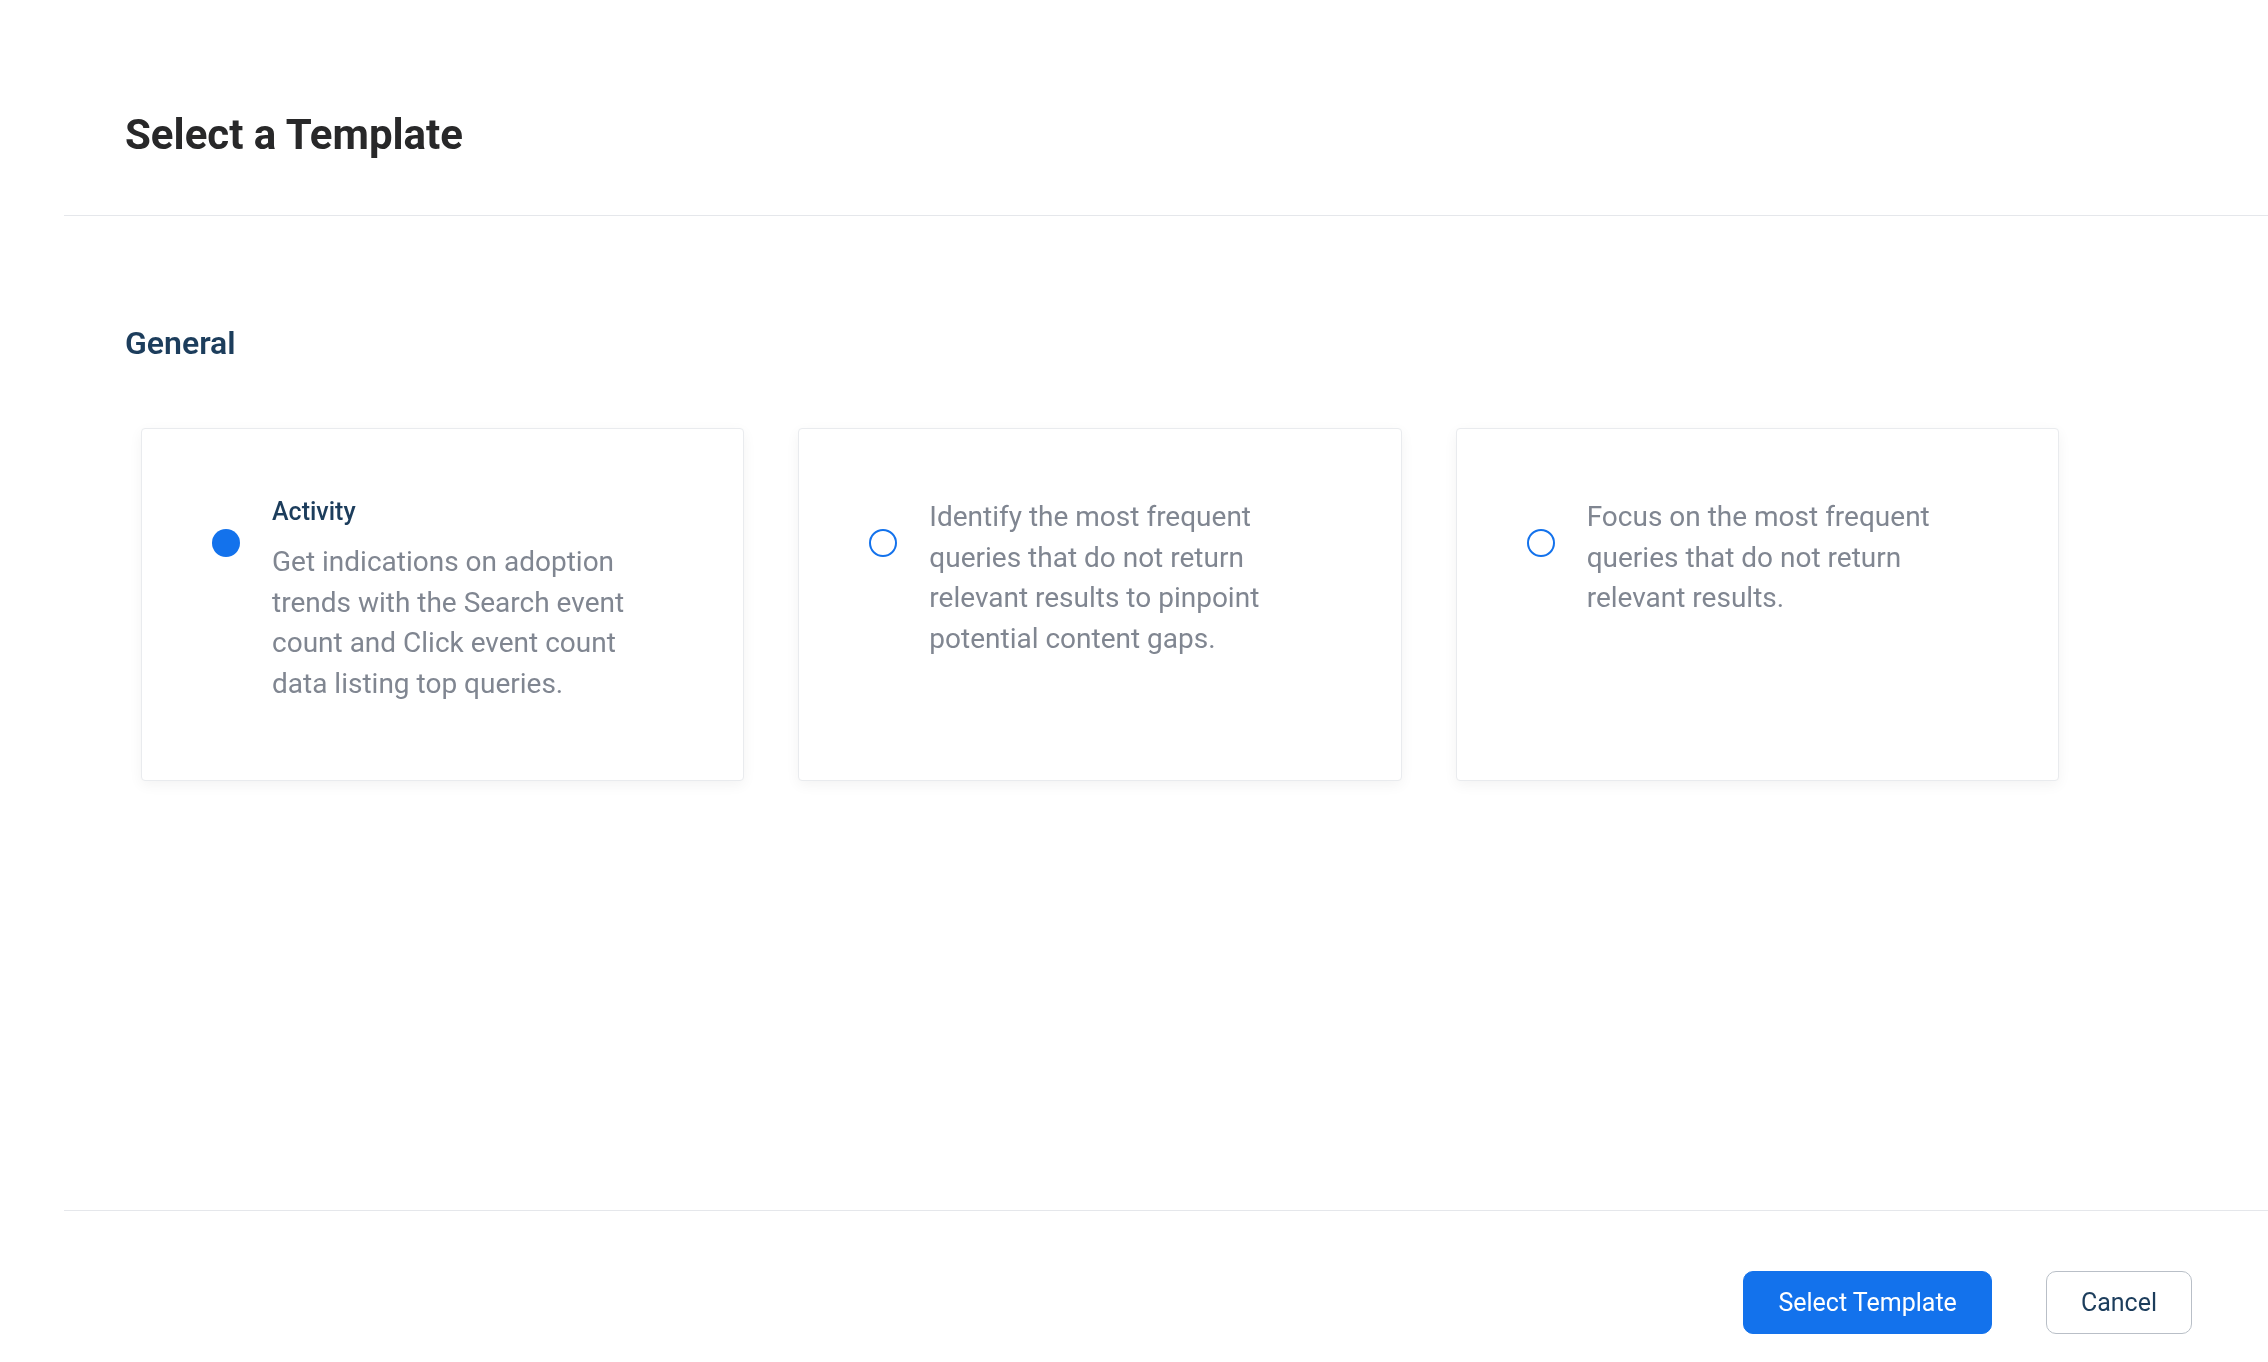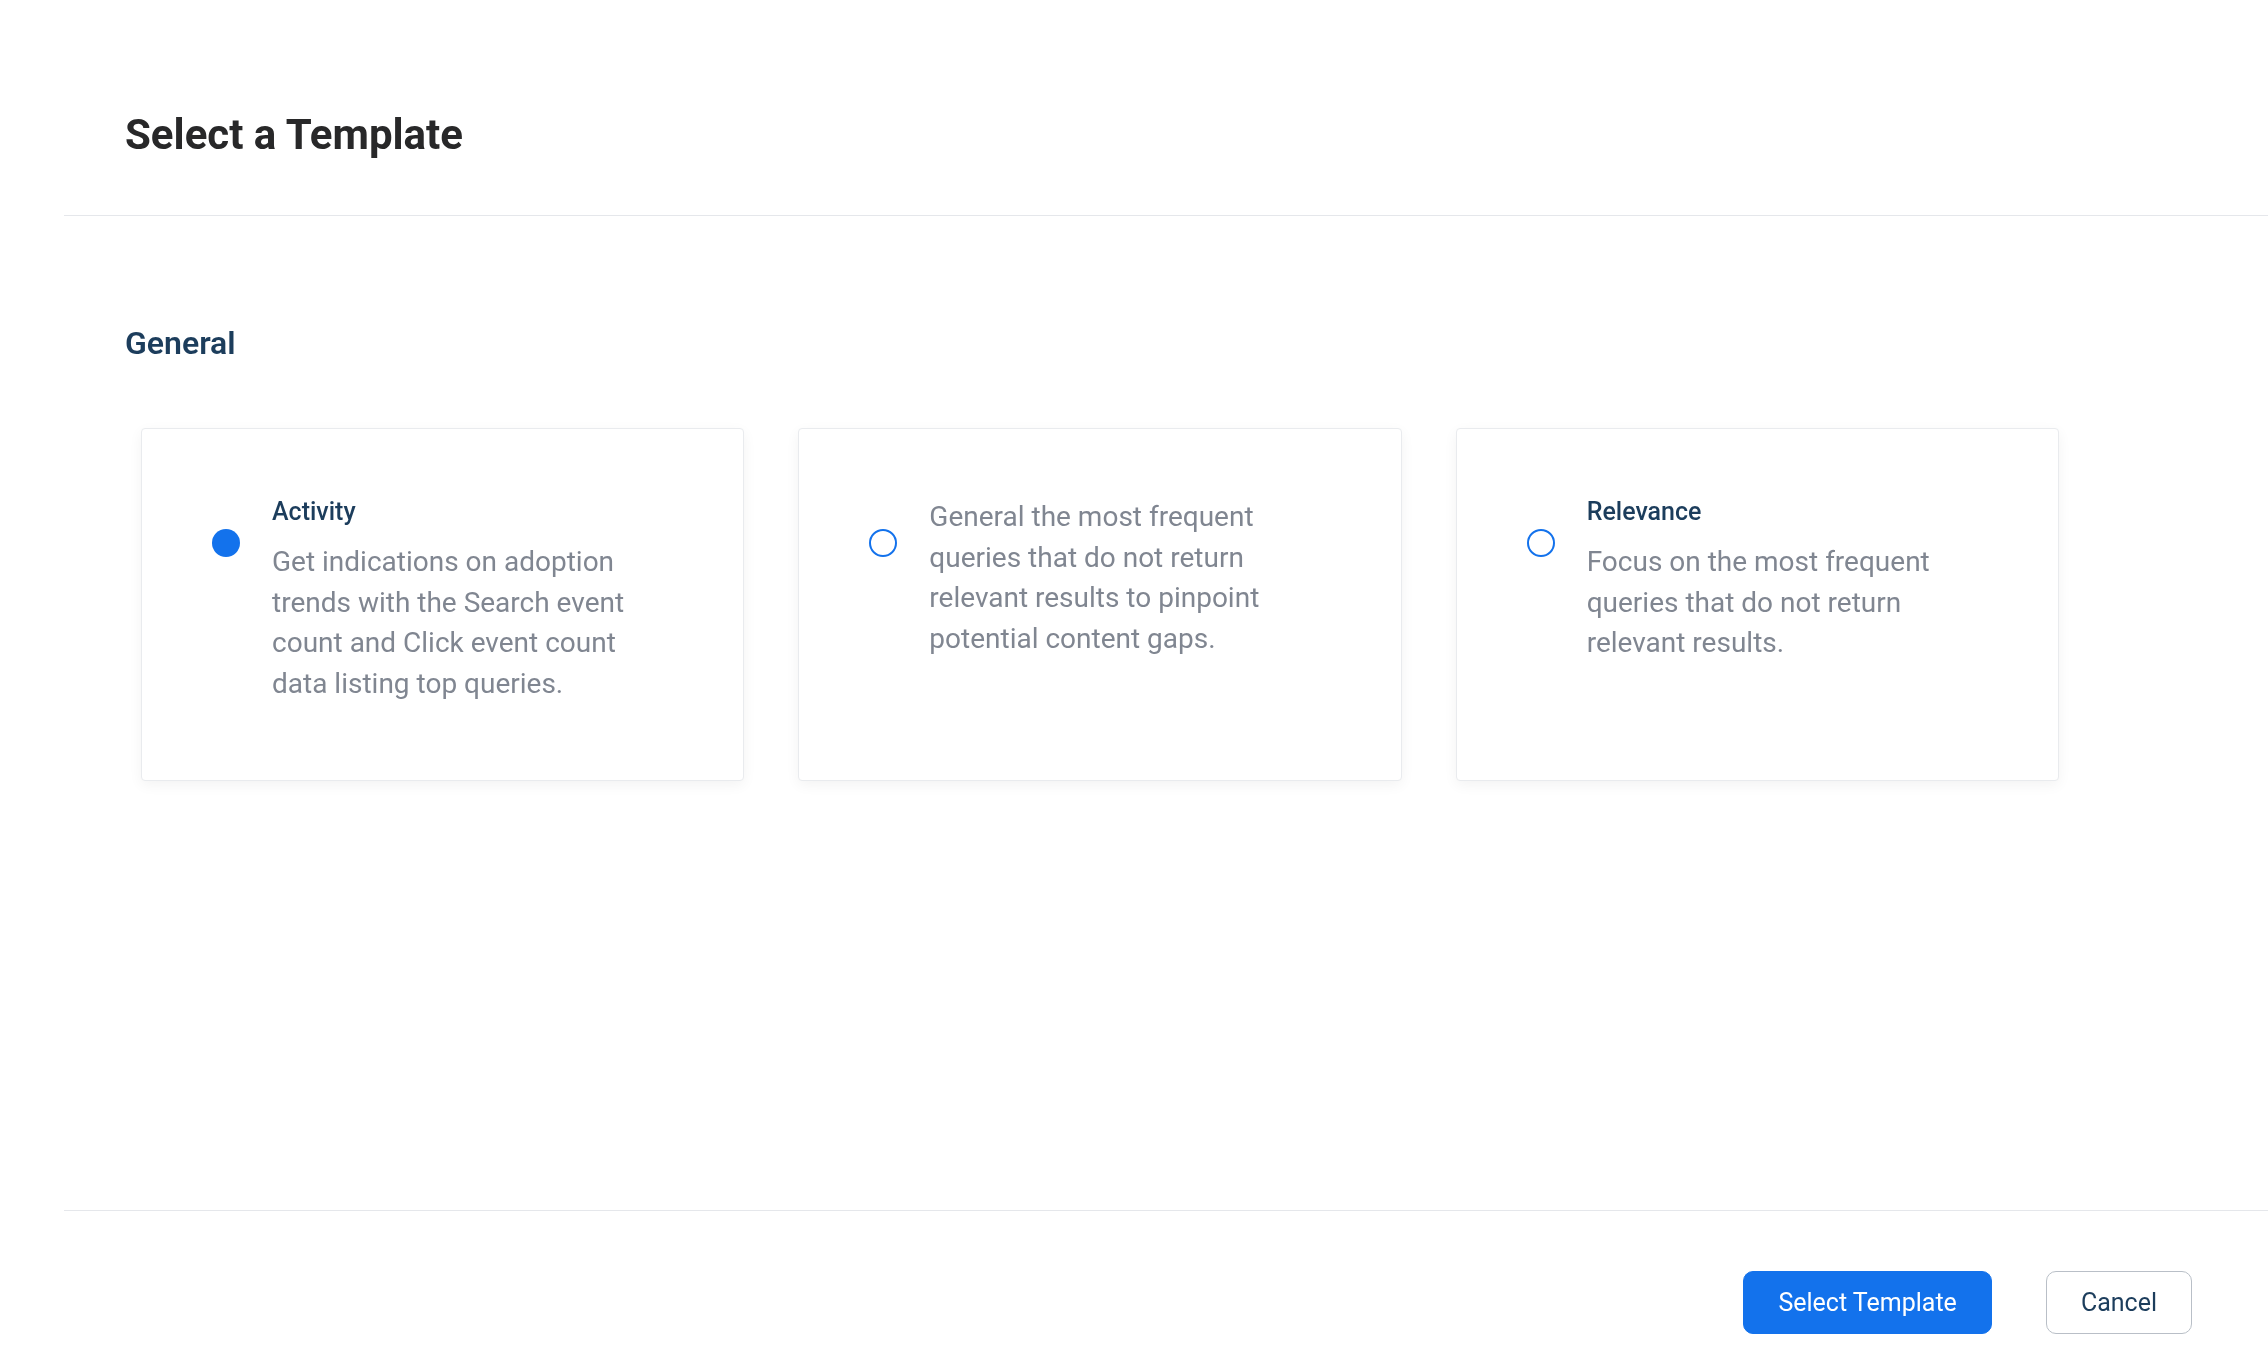--- a/index.html
+++ b/index.html
@@ -137,30 +137,29 @@
           <div class="card-title">Activity</div>
           <div class="card-desc">Get indications on adoption trends with the Search event count and Click event count data listing top queries.</div>
         </div>
       </div>
 
       <div class="card">
         <div class="radio">
           <div class="radio-outer"></div>
         </div>
         <div class="card-body">
-          <div class="card-desc">General the most frequent queries that do not return relevant results to pinpoint potential content gaps.</div>
+          <div class="card-desc">Identify the most frequent queries that do not return relevant results to pinpoint potential content gaps.</div>
         </div>
       </div>
 
       <div class="card">
         <div class="radio">
           <div class="radio-outer"></div>
         </div>
         <div class="card-body">
-          <div class="card-title">Relevance</div>
           <div class="card-desc">Focus on the most frequent queries that do not return relevant results.</div>
         </div>
       </div>
 
     </div>
   </div>
 
   <div class="footer">
     <button class="btn btn-primary">Select Template</button>
     <button class="btn btn-secondary">Cancel</button>

